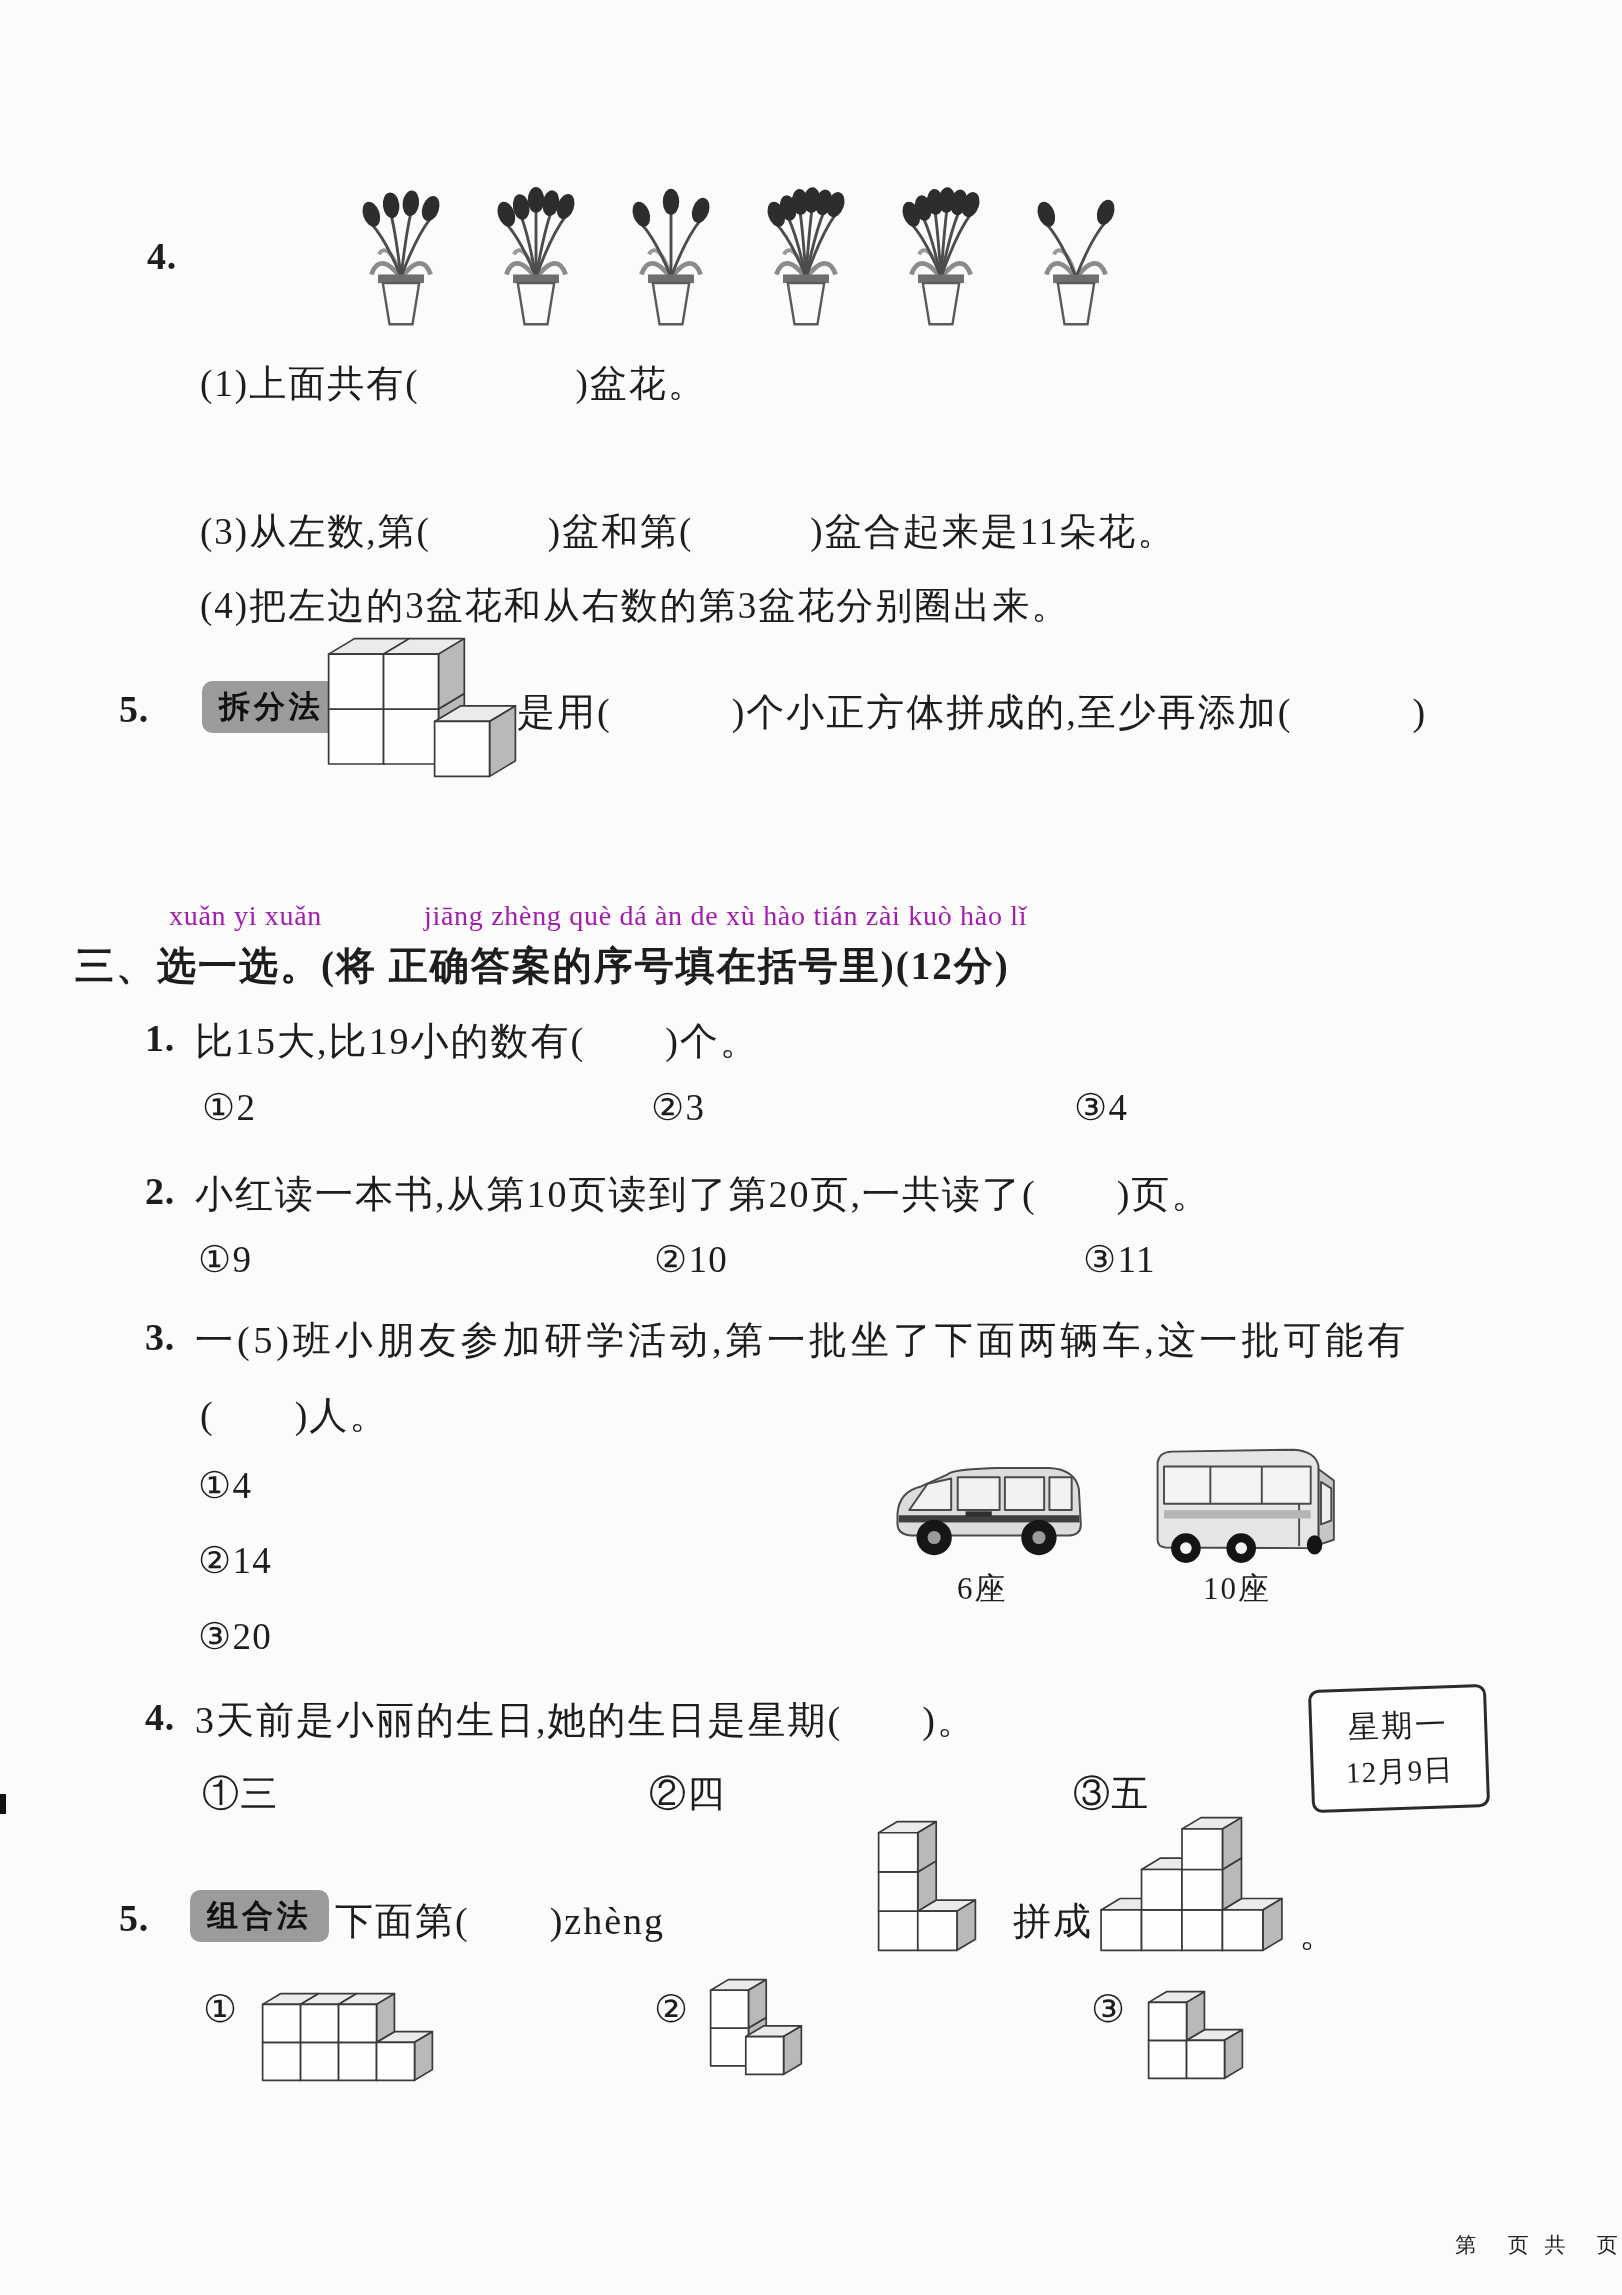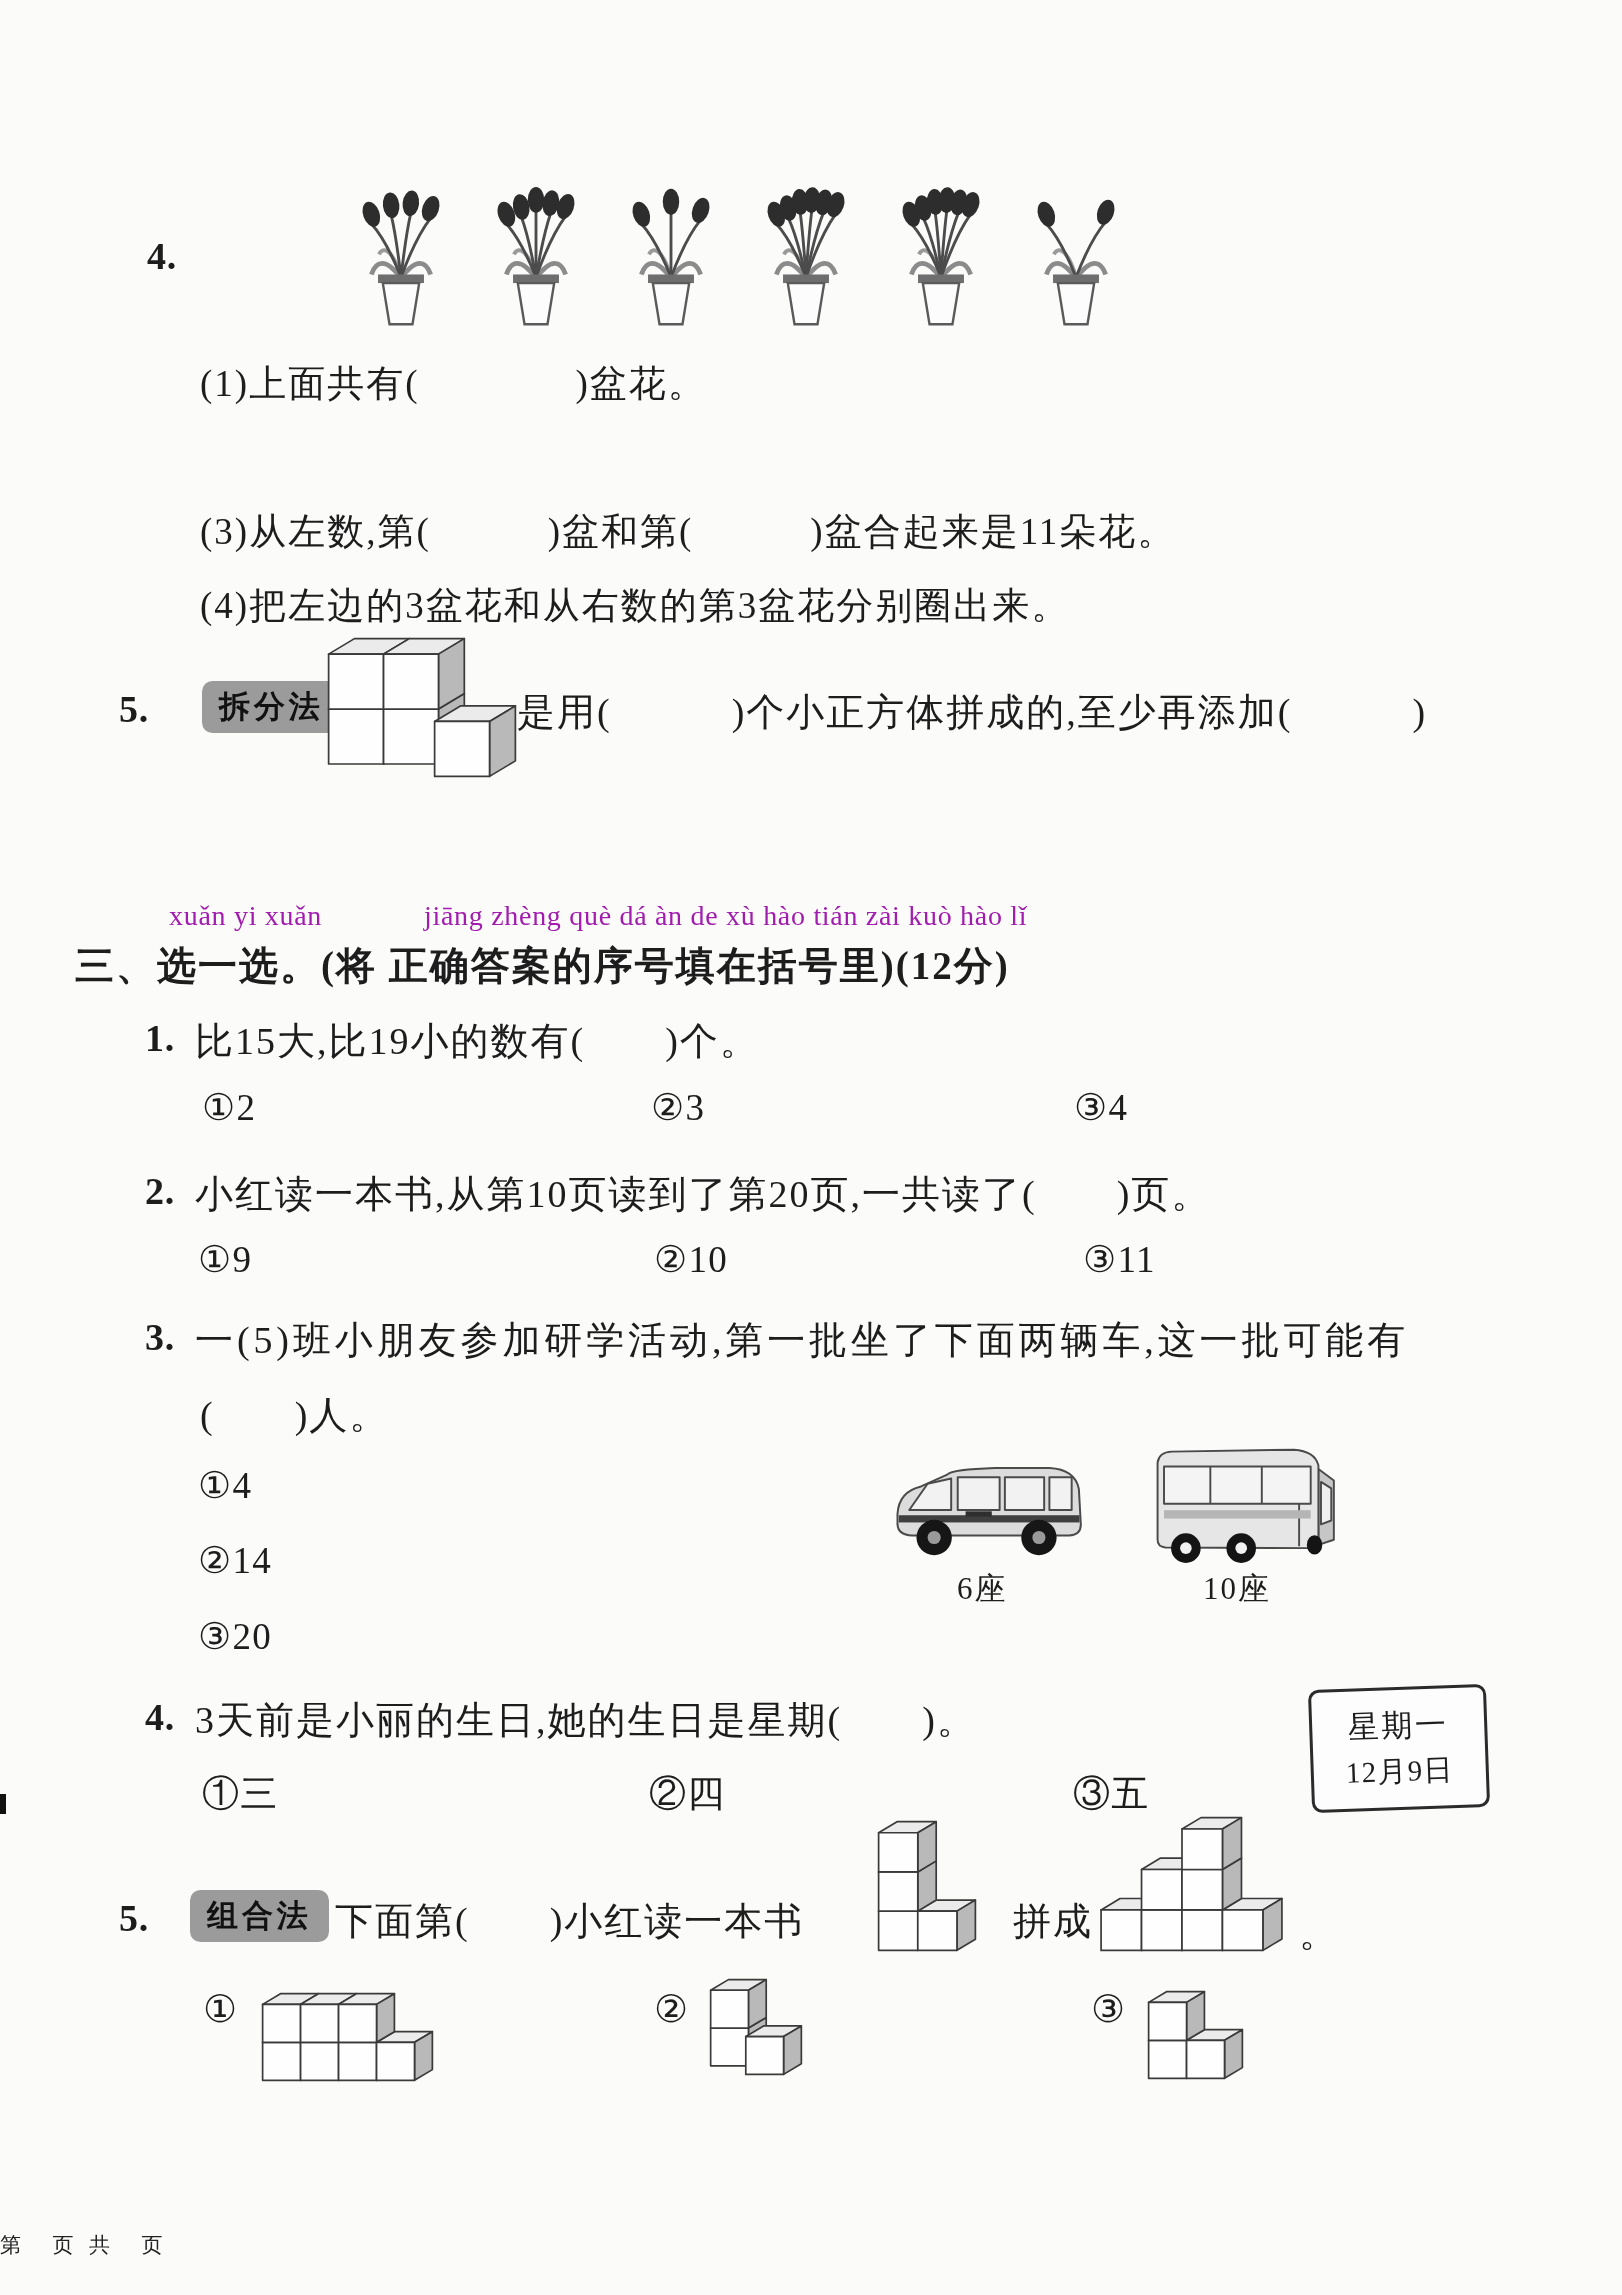--- a/index.html
+++ b/index.html
@@ -14,21 +14,21 @@
 .mark{font-size:38px}
 .badge{background:#9b9b9b;color:#111;border-radius:10.5px;font-size:31px;font-weight:bold;
   padding:5.2px 17px;letter-spacing:3.9px;display:inline-block}
 .pinyin{font-size:28px;letter-spacing:0.7px;color:#a21caf}
 .title{font-size:39px;font-weight:bold;letter-spacing:2px}
 .pots{display:flex;align-items:flex-end;gap:39px}
 .calendar{border:3.3px solid #2b2b2b;border-radius:10.5px;width:178px;height:123px;background:#fdfdfd;
   display:flex;flex-direction:column;justify-content:center;align-items:center;gap:5.2px;transform:rotate(-2deg)}
 .cal-week{font-size:31px;letter-spacing:2.6px}
 .cal-date{font-size:29px;letter-spacing:1.3px}
-.footer{font-size:21px;letter-spacing:5.2px;color:#222;left:0;right:0;text-align:left}
+.footer{font-size:21px;letter-spacing:5.2px;color:#222;left:0;right:0;text-align:right}
 .fig{position:absolute}
 .artifact{position:absolute;background:#111}
 </style>
 </head>
 <body>
 
 <div class="page">
 
   <div class="abs qnum" style="left:147px;top:234px">4.</div>
   <div class="abs pots" style="left:353px;top:152px">
@@ -224,21 +224,21 @@
   <div class="abs opt" style="left:202px;top:1769px">①三</div>
   <div class="abs opt" style="left:649px;top:1769px">②四</div>
   <div class="abs opt" style="left:1073px;top:1769px">③五</div>
   <div class="abs calendar" style="left:1310px;top:1687px">
     <div class="cal-week">星期一</div>
     <div class="cal-date">12月9日</div>
   </div>
 
   <div class="abs qnum" style="left:119px;top:1896px">5.</div>
   <div class="abs badge" style="left:190px;top:1890px">组合法</div>
-  <div class="abs txt" style="left:335px;top:1896px">下面第(　　)小红读一本书</div>
+  <div class="abs txt" style="left:335px;top:1896px">下面第(　　)zhèng</div>
   <div class="fig" style="left:876px;top:1819px">
       <svg width="102" height="134" viewBox="-4 -200.92 156.2 204.92" style="display:block">
         <g stroke="#3a3a3a" stroke-width="2.6" stroke-linejoin="round">
           <polygon points="0,-60 28.2,-76.92 88.2,-76.92 60,-60" fill="#ebebeb"></polygon>
           <polygon points="60,-60 88.2,-76.92 88.2,-16.92 60,0" fill="#b9b9b9"></polygon>
           <rect x="0" y="-60" width="60" height="60" fill="#fefefe"></rect>
           <polygon points="60,-60 88.2,-76.92 148.2,-76.92 120,-60" fill="#ebebeb"></polygon>
           <polygon points="120,-60 148.2,-76.92 148.2,-16.92 120,0" fill="#b9b9b9"></polygon>
           <rect x="60" y="-60" width="60" height="60" fill="#fefefe"></rect>
           <polygon points="0,-120 28.2,-136.92 88.2,-136.92 60,-120" fill="#ebebeb"></polygon>

